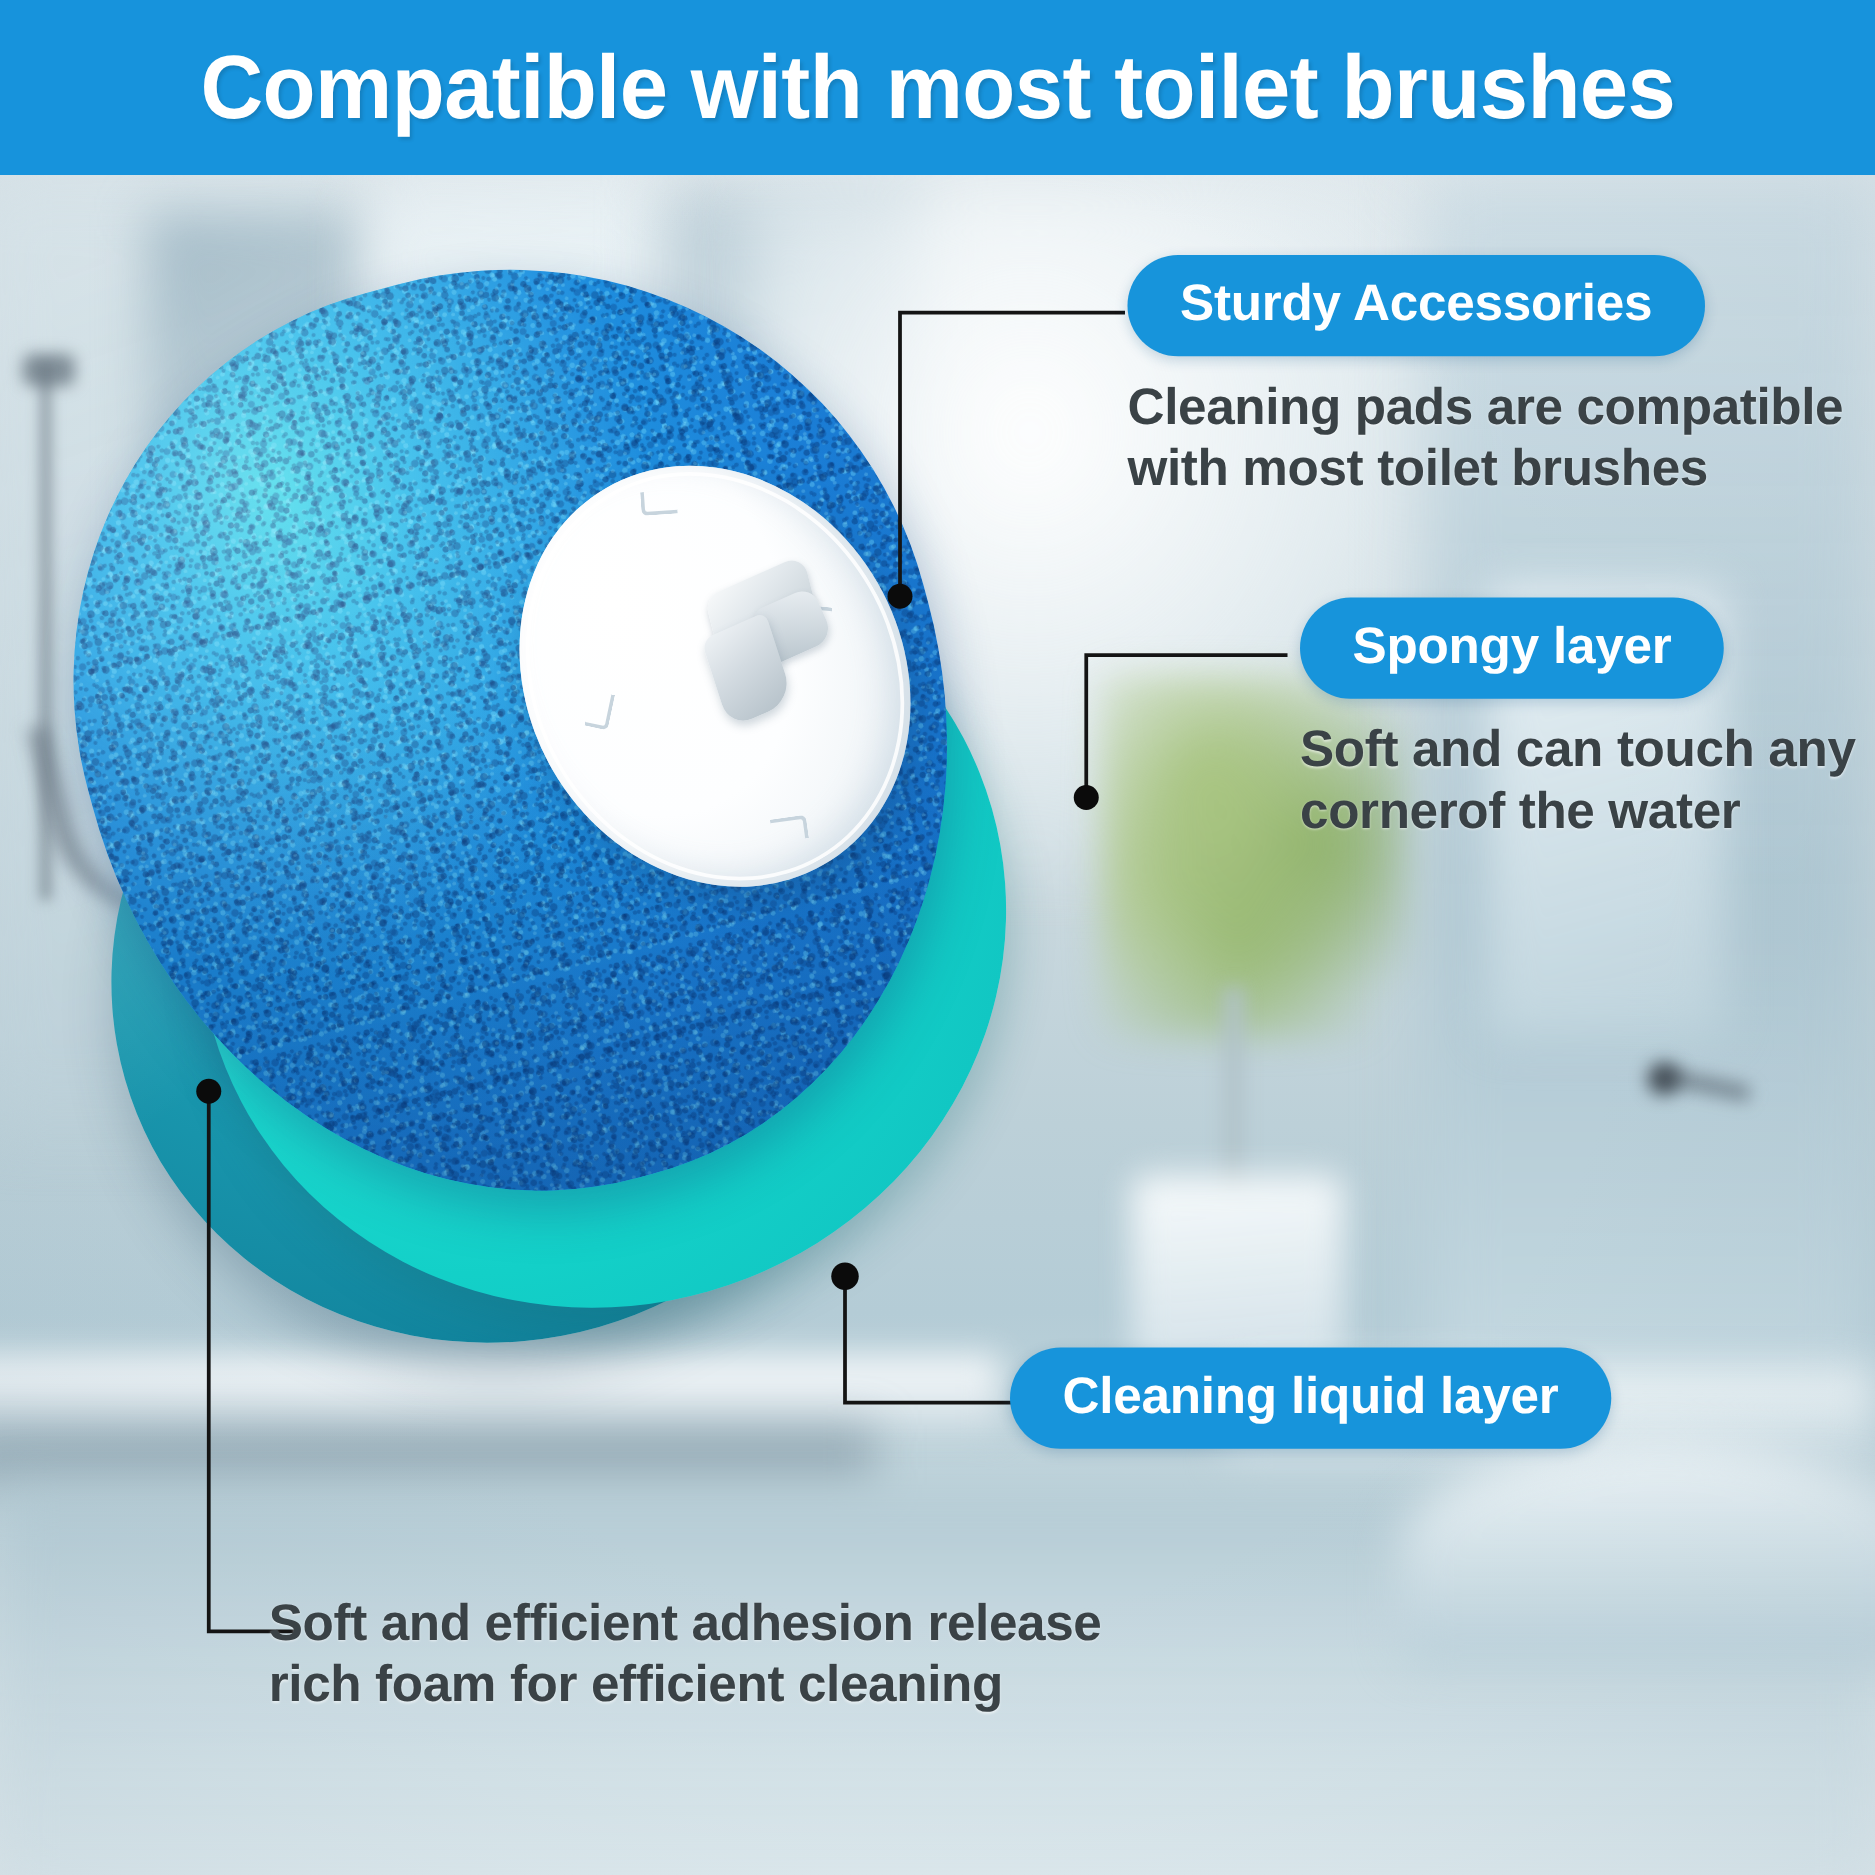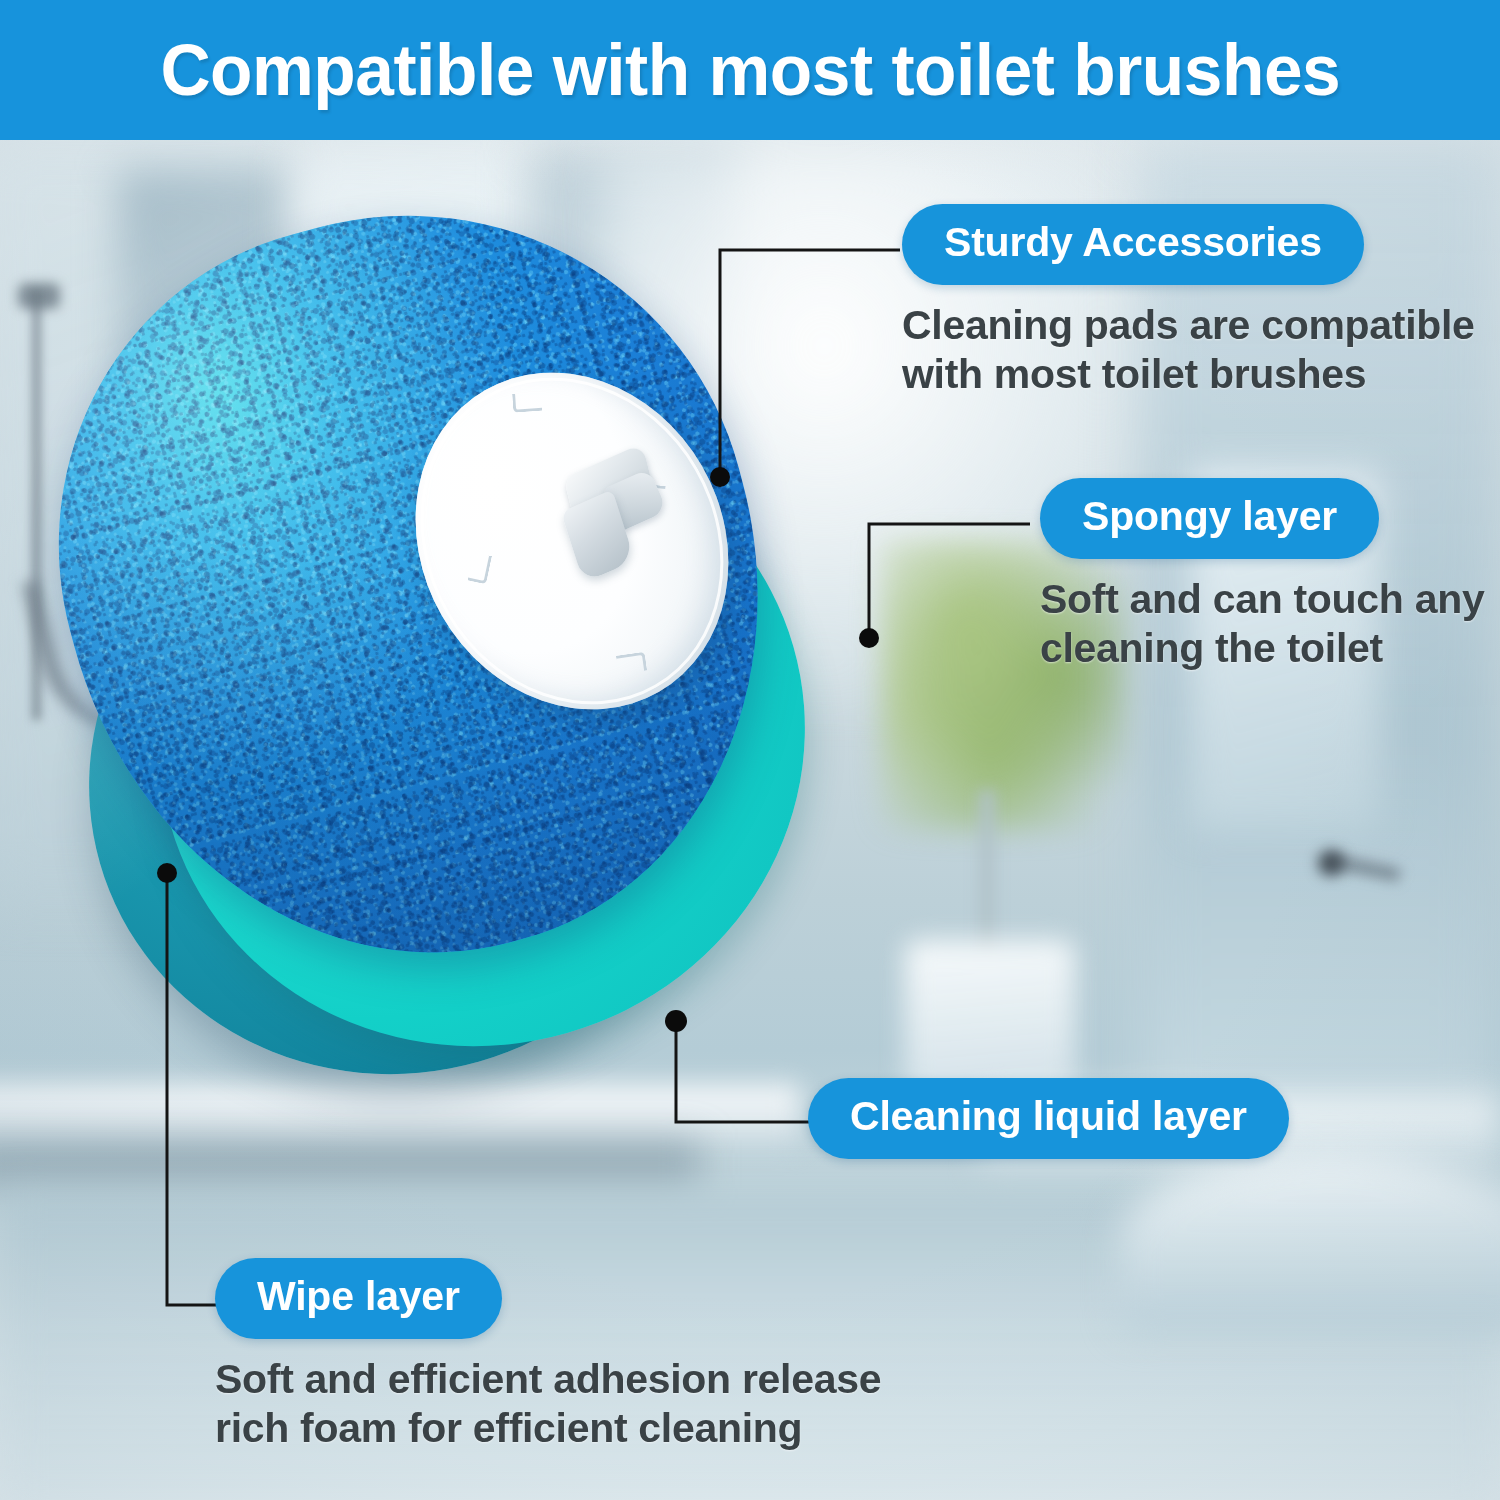--- a/index.html
+++ b/index.html
@@ -535,26 +535,25 @@
 
   <div class="callout co-sturdy">
     <div class="pill">Sturdy Accessories</div>
     <div class="desc">Cleaning pads are compatible
 with most toilet brushes</div>
   </div>
 
   <div class="callout co-spongy">
     <div class="pill">Spongy layer</div>
     <div class="desc">Soft and can touch any
-cleaning the toilet</div>
+cornerof the water</div>
   </div>
 
   <div class="callout co-scrub">
     <div class="pill">Cleaning liquid layer</div>
   </div>
 
   <div class="callout co-wipe">
-    <div class="pill">Wipe layer</div>
     <div class="desc">Soft and efficient adhesion release
 rich foam for efficient cleaning</div>
   </div>
 
 </div>
 
 </body></html>

